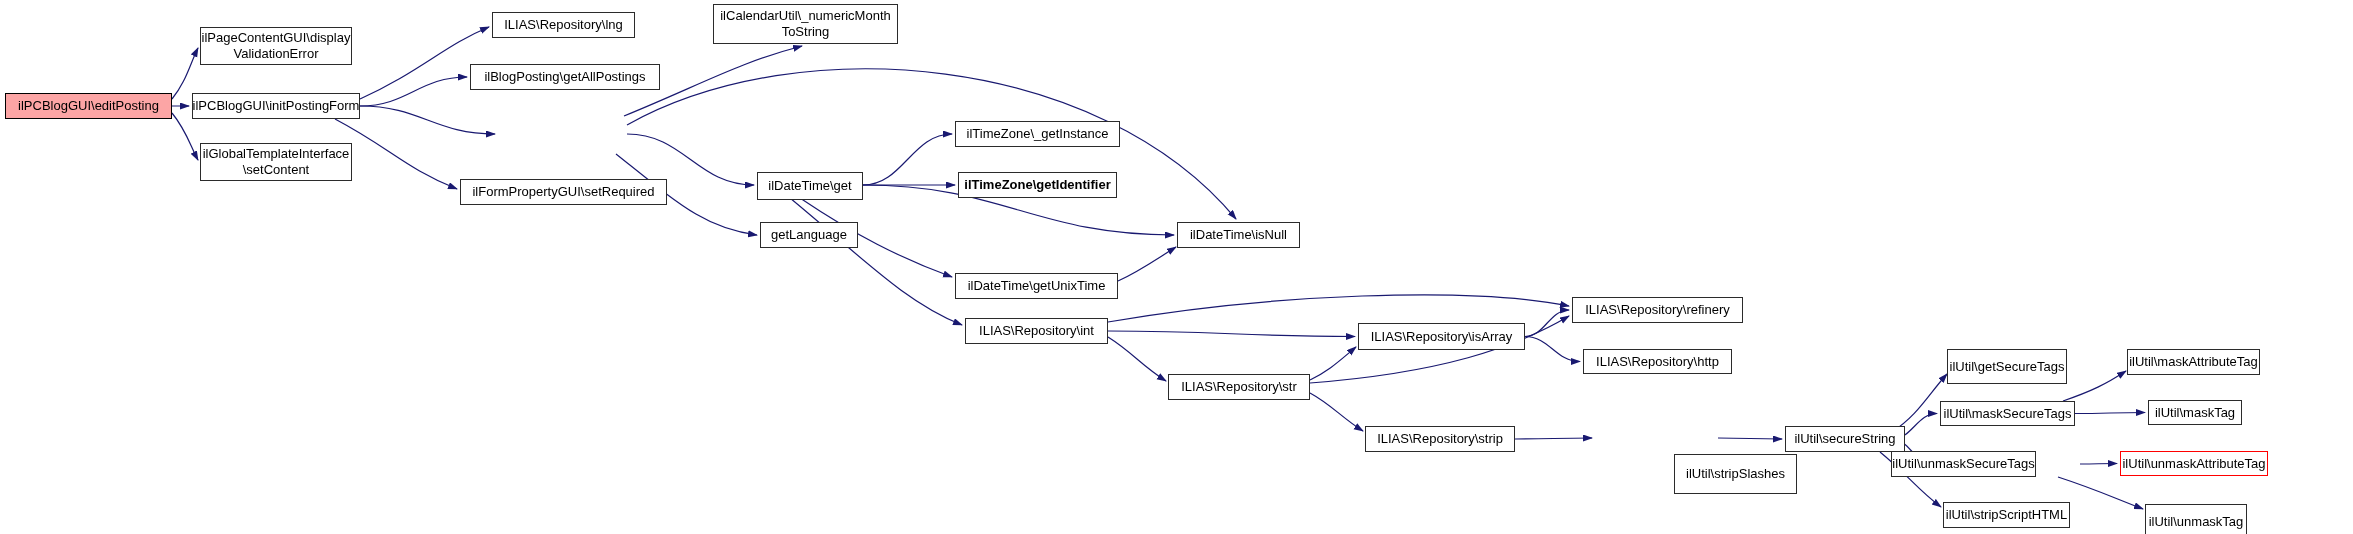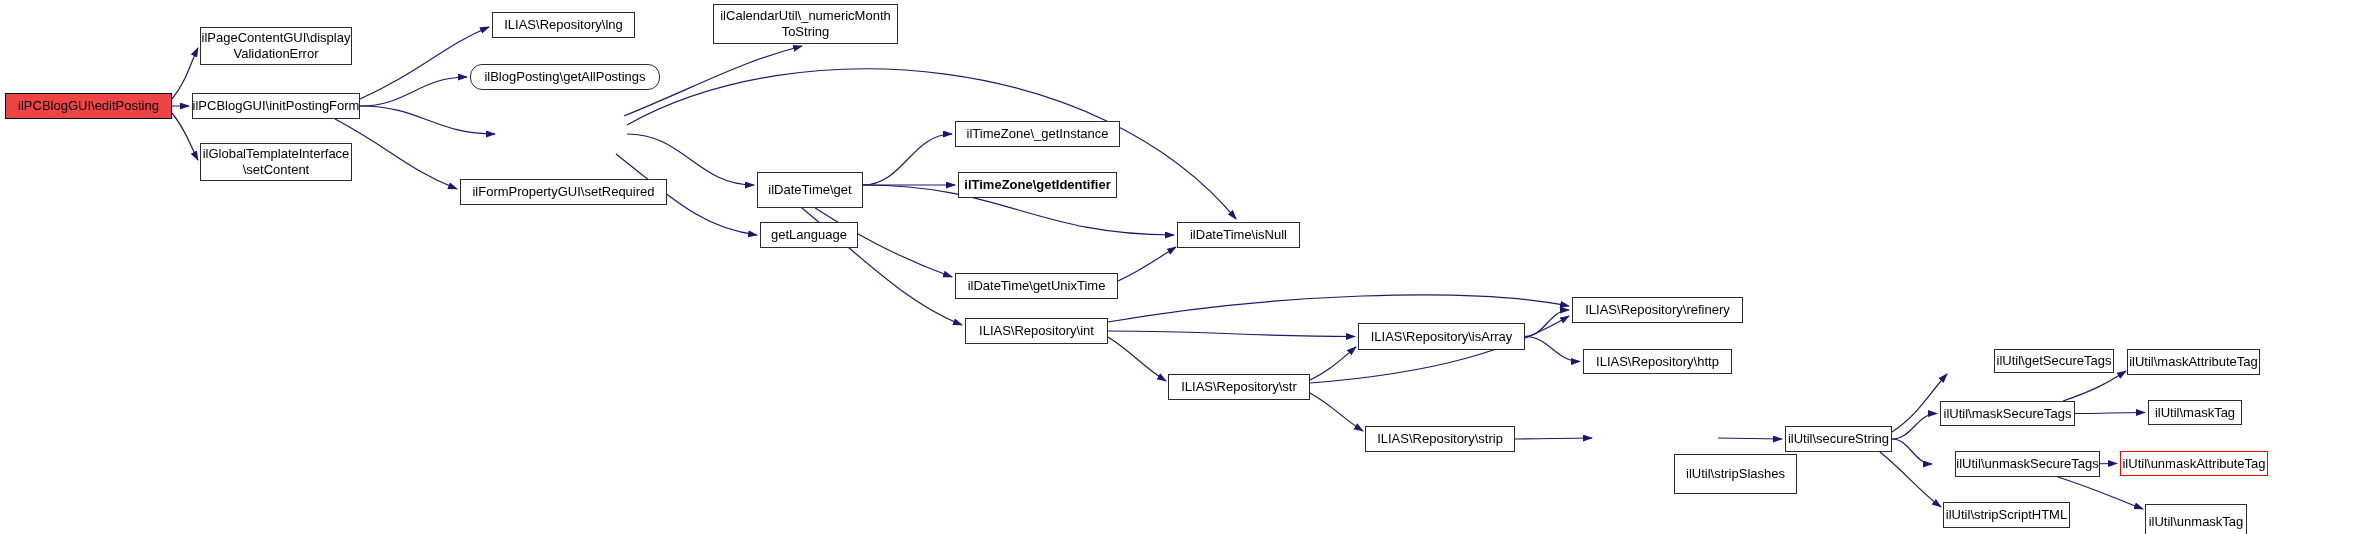--- a/index.html
+++ b/index.html
@@ -3,21 +3,21 @@
 <meta charset="utf-8">
 <style>
   html,body{margin:0;padding:0;background:#ffffff;}
   #graph{position:relative;width:2353px;height:534px;background:#ffffff;overflow:hidden;
          font-family:"Liberation Sans",sans-serif;}
   #edge-layer{position:absolute;left:0;top:0;width:2353px;height:534px;}
   .node{position:absolute;background:#ffffff;border:1px solid #2b2b2b;box-sizing:border-box;
         display:flex;flex-direction:column;align-items:center;justify-content:center;
         font-size:13px;color:#000;line-height:1.22;white-space:nowrap;text-align:center;
         padding:0 4px;}
-  .node.root{background:#ef4444;border:1.5px solid #000;}
+  .node.root{background:#fca5a5;border:1.5px solid #000;}
   .node.highlight{border:1.5px solid #ff0000;}
   .edge{fill:none;stroke-width:1.2px;}
 </style>
 </head>
 <body>
 
 <div id="graph" style="background: rgb(255, 255, 255);">
     <svg id="edge-layer" width="2353" height="534">
       <defs>
         <marker id="arrow" markerWidth="10" markerHeight="8" refX="9" refY="3.5" orient="auto" markerUnits="userSpaceOnUse">
@@ -70,31 +70,31 @@
     <div class="node" style="left: 192px; top: 93px; width: 168px; height: 26px;">
       <span>ilPCBlogGUI\initPostingForm</span>
     </div>
     <div class="node" style="left: 200px; top: 143px; width: 152px; height: 38px;">
       <span>ilGlobalTemplateInterface</span>
       <span>\setContent</span>
     </div>
     <div class="node" style="left: 492px; top: 12px; width: 143px; height: 26px;">
       <span>ILIAS\Repository\lng</span>
     </div>
-    <div class="node" style="left: 470px; top: 64px; width: 190px; height: 26px; border-radius: 12px;">
+    <div class="node" style="left: 470px; top: 64px; width: 190px; height: 26px;">
       <span>ilBlogPosting\getAllPostings</span>
     </div>
     <div class="node" style="left: 713px; top: 4px; width: 185px; height: 40px;">
       <span>ilCalendarUtil\_numericMonth</span>
       <span>ToString</span>
     </div>
     <div class="node" style="left: 460px; top: 179px; width: 207px; height: 26px;">
       <span>ilFormPropertyGUI\setRequired</span>
     </div>
-    <div class="node" style="left: 757px; top: 172px; width: 106px; height: 36px;">
+    <div class="node" style="left: 757px; top: 172px; width: 106px; height: 28px;">
       <span>ilDateTime\get</span>
     </div>
     <div class="node" style="left: 760px; top: 222px; width: 98px; height: 26px;">
       <span>getLanguage</span>
     </div>
     <div class="node" style="left: 955px; top: 121px; width: 165px; height: 26px;">
       <span>ilTimeZone\_getInstance</span>
     </div>
     <div class="node" style="left: 958px; top: 172px; width: 159px; height: 26px; font-weight: bold;">
       <span>ilTimeZone\getIdentifier</span>
@@ -119,36 +119,36 @@
     </div>
     <div class="node" style="left: 1583px; top: 349px; width: 149px; height: 25px;">
       <span>ILIAS\Repository\http</span>
     </div>
     <div class="node" style="left: 1365px; top: 426px; width: 150px; height: 26px;">
       <span>ILIAS\Repository\strip</span>
     </div>
     <div class="node" style="left: 1674px; top: 425px; width: 123px; height: 40px; margin-top: 29px;">
       <span>ilUtil\stripSlashes</span>
     </div>
-    <div class="node" style="left: 1785px; top: 426px; width: 107px; height: 26px;">
+    <div class="node" style="left: 1785px; top: 426px; width: 120px; height: 26px;">
       <span>ilUtil\secureString</span>
     </div>
-    <div class="node" style="left: 1947px; top: 349px; width: 120px; height: 24px; margin-left: 47px;">
+    <div class="node" style="left: 1947px; top: 349px; width: 120px; height: 35px;">
       <span>ilUtil\getSecureTags</span>
     </div>
     <div class="node" style="left: 2127px; top: 349px; width: 133px; height: 26px;">
       <span>ilUtil\maskAttributeTag</span>
     </div>
     <div class="node" style="left: 1940px; top: 401px; width: 135px; height: 25px;">
       <span>ilUtil\maskSecureTags</span>
     </div>
     <div class="node" style="left: 2148px; top: 400px; width: 94px; height: 25px;">
       <span>ilUtil\maskTag</span>
     </div>
-    <div class="node" style="left: 1955px; top: 451px; width: 145px; height: 26px;">
+    <div class="node" style="left: 1891px; top: 451px; width: 145px; height: 26px;">
       <span>ilUtil\unmaskSecureTags</span>
     </div>
     <div class="node highlight" style="left: 2120px; top: 451px; width: 148px; height: 25px;">
       <span>ilUtil\unmaskAttributeTag</span>
     </div>
     <div class="node" style="left: 1943px; top: 502px; width: 127px; height: 26px;">
       <span>ilUtil\stripScriptHTML</span>
     </div>
     <div class="node" style="left: 2145px; top: 504px; width: 102px; height: 35px;">
       <span>ilUtil\unmaskTag</span>

